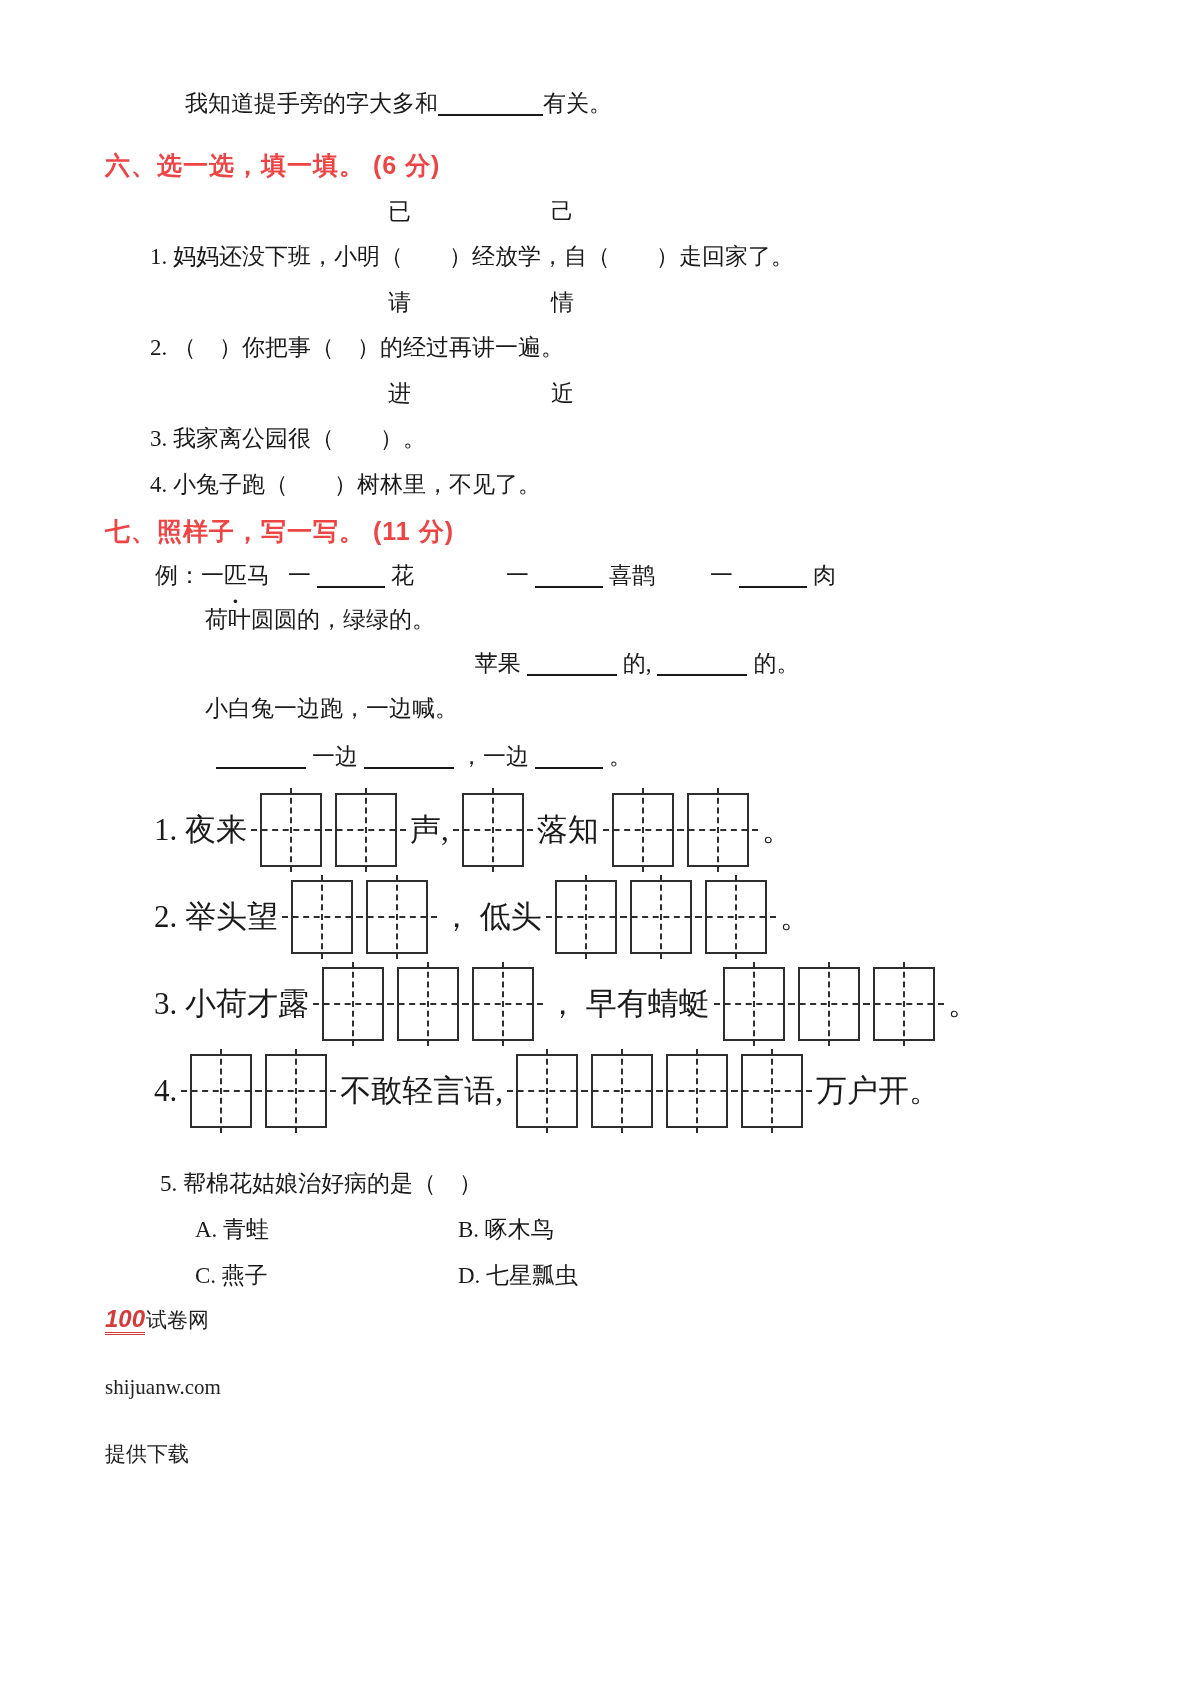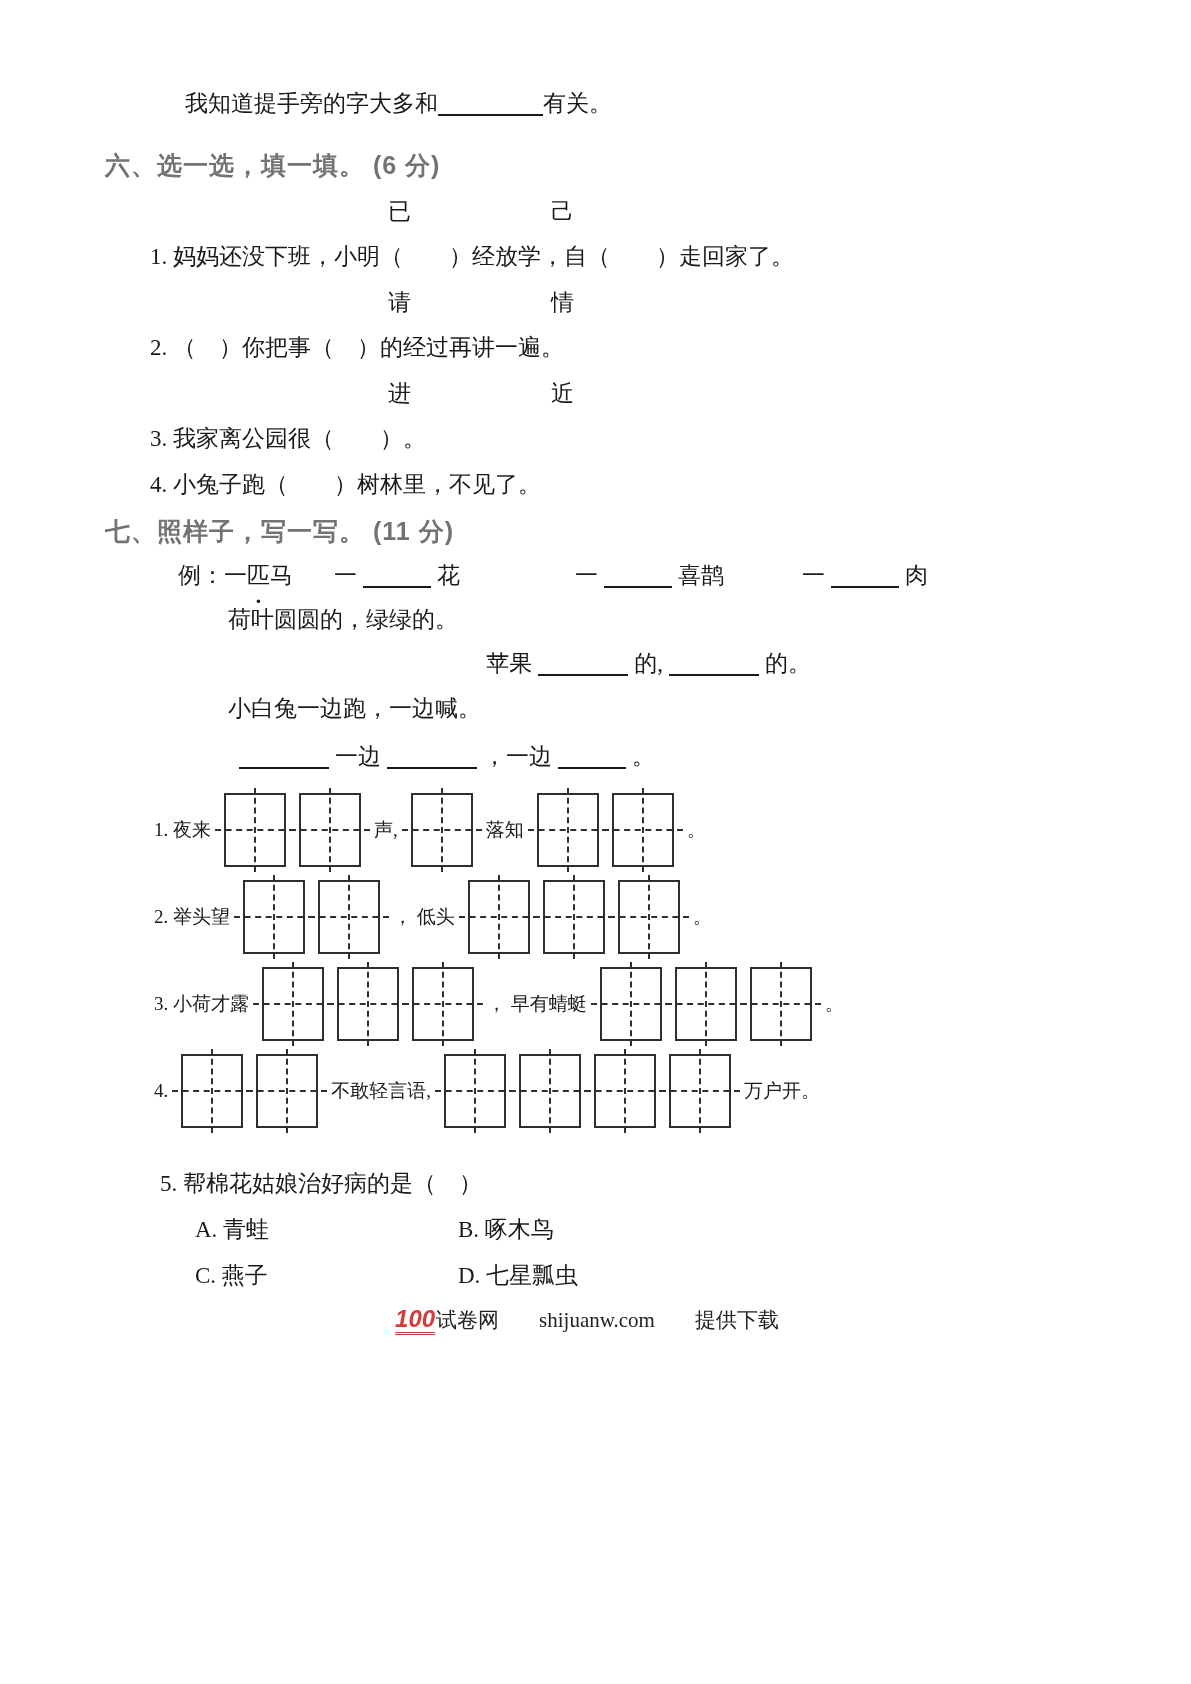--- a/index.html
+++ b/index.html
@@ -1,19 +1,19 @@
 <!DOCTYPE html>
 <html><head>
 <meta charset="utf-8">
 <style>
   html,body{margin:0;padding:0;background:#ffffff;}
   body{width:1191px;height:1684px;font-family:"Liberation Serif","DejaVu Serif",serif;color:#1a1a1a;}
   .page{position:relative;width:1119px;height:1684px;overflow:hidden;box-sizing:border-box;padding:88px 50px 0 105px;background:#fff;}
   .row{font-size:23px;line-height:31px;white-space:nowrap;}
-  .sec-title{font-family:"Liberation Sans","DejaVu Sans",sans-serif;font-weight:700;font-size:25px;line-height:33px;color:#737373;letter-spacing:1px;}
+  .sec-title{font-family:"Liberation Sans","DejaVu Sans",sans-serif;font-weight:700;font-size:25px;line-height:33px;color:#ef4444;letter-spacing:1px;}
 
   #intro{padding-left:80px;margin-bottom:30px;}
   #six-title{margin-bottom:14px;}
   .choice-row{padding-left:283px;margin-bottom:14px;}
   .choice-row .c2{margin-left:140px;}
   .item{padding-left:45px;margin-bottom:15px;}
   #seven-title{margin-bottom:12px;}
 
   
   .blank{display:inline-block;height:0;border-bottom:2px solid #1a1a1a;vertical-align:-5px;}
@@ -21,52 +21,52 @@
   .blank-m{width:90px;}
   .blank-l{width:105px;}
   .unit .blank{margin:0 6px;}
 
   
   .dotted{position:relative;display:inline-block;}
   .dotted::after{content:"·";position:absolute;left:50%;transform:translateX(-50%);bottom:-15px;font-size:22px;font-weight:bold;line-height:10px;}
 
   
   .srow{font-size:23px;line-height:31px;white-space:nowrap;}
-  .srow .unit{display:inline-block;margin-left:23px;}
+  .srow .unit{display:inline-block;}
   #seven-example{padding-left:50px;margin-bottom:13px;}
   #seven-example .unit:nth-child(1){margin-right:18px;}
   #seven-example .unit:nth-child(2){margin-right:92px;}
   #seven-example .unit:nth-child(3){margin-right:55px;}
   #seven-verbs{padding-left:100px;margin-bottom:15px;}
   #seven-verbs .unit:nth-child(1){margin-right:30px;}
   #seven-verbs .unit:nth-child(2){margin-right:88px;}
   #seven-verbs .unit:nth-child(3){margin-right:80px;}
   #seven-s1{padding-left:100px;margin-bottom:13px;}
   #seven-fill1{padding-left:100px;margin-bottom:14px;text-align:center;}
   #seven-s2{padding-left:100px;margin-bottom:17px;}
   #seven-fill2{padding-left:105px;margin-bottom:21px;}
 
   #eight-title{margin-bottom:92px;}
 
   
-  .qrow{display:flex;align-items:center;padding-left:45px;margin-bottom:13px;font-size:19px;white-space:nowrap;}
+  .qrow{display:flex;align-items:center;padding-left:45px;margin-bottom:13px;font-size:31px;white-space:nowrap;}
   .qrow .unit{display:flex;align-items:center;}
   .qrow .t{margin:0 4px;}
   .bgroup{display:inline-flex;gap:13px;margin:0 9px;}
   .tian{position:relative;width:62px;height:74px;border:2px solid #2e2e2e;box-sizing:border-box;background:#fff;}
   .tian::before{content:"";position:absolute;left:50%;margin-left:-1px;top:-7px;bottom:-7px;border-left:2px dashed #2e2e2e;}
   .tian::after{content:"";position:absolute;top:50%;margin-top:-1px;left:-11px;right:-11px;border-top:2px dashed #2e2e2e;}
   #q3{margin-bottom:13px;}
   #q4{margin-bottom:40px;}
 
   #q5{padding-left:55px;margin-bottom:15px;}
   .opt-row{padding-left:90px;margin-bottom:15px;}
   .opt-row .opt1{display:inline-block;min-width:263px;}
 
-  .footer{display:flex;justify-content:center;align-items:baseline;gap:40px;margin-top:8px;font-size:21px;color:#222;}
+  .footer{display:flex;justify-content:center;align-items:baseline;gap:40px;margin-top:8px;font-size:21px;color:#222;flex-direction:column;}
   .brand-wrap{display:inline-flex;align-items:baseline;}
   .logo100{color:#d63b3b;font-style:italic;font-weight:bold;font-size:24px;line-height:1;border-bottom:3px double #d63b3b;padding-bottom:1px;margin-right:1px;font-family:"Liberation Sans","DejaVu Sans",sans-serif;}
 </style>
 </head>
 <body>
 
 <div class="page">
 
   <div class="row" id="intro"><span>我知道提手旁的字大多和</span><span class="blank blank-l"></span><span>有关。</span></div>
 

